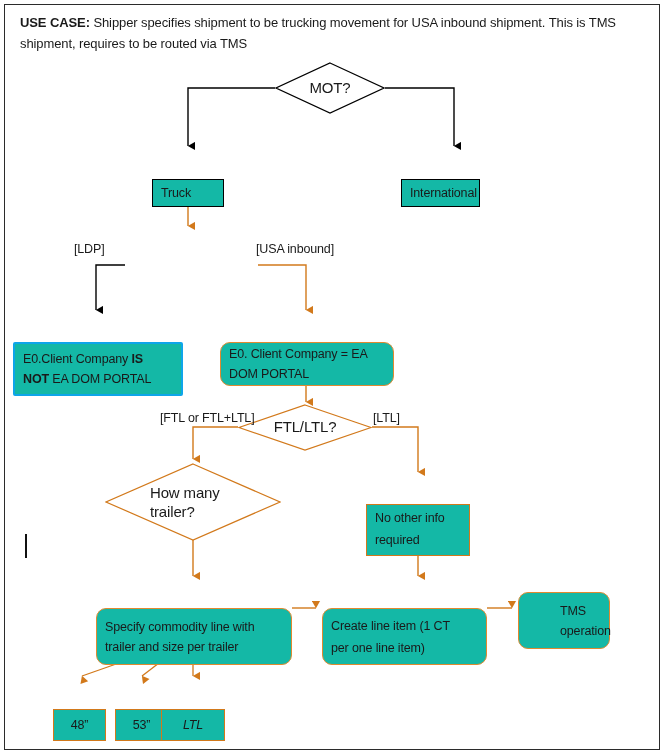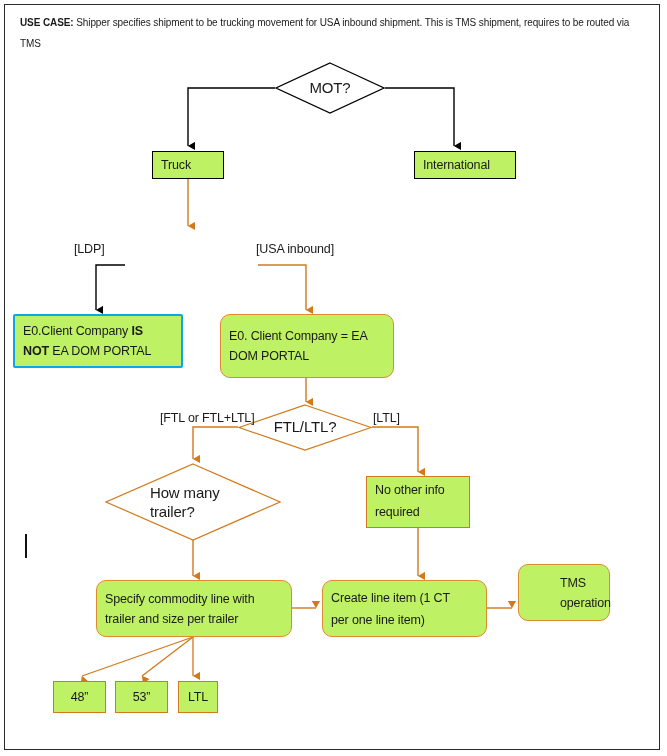--- a/index.html
+++ b/index.html
@@ -26,38 +26,39 @@
   }
   
   .connectors{
     position:absolute;left:0;top:0;width:667px;height:756px;
   }
   
   .usecase{
     position:absolute;
     left:20px;top:12px;
     width:622px;
-    font-size:10px;
+    font-size:13px;
     line-height:21px;
     color:#1a1a1a;
     letter-spacing:-0.1px;
   }
   .usecase b{font-weight:bold;}
   
   .node{
     position:absolute;
     box-sizing:border-box;
     display:flex;
     align-items:center;
     justify-content:flex-start;
     font-size:12.5px;
     line-height:20px;
     color:#1a1a1a;
-    background:#bef264;
+    background:#14b8a6;
     letter-spacing:-0.15px;
+    margin-top:28px;
   }
   .node .txt{padding:0 8px;width:100%;}
   .rect-black{border:1px solid #000000;}
   .rect-orange{border:1.4px solid #D2791B;}
   .round-dark{
     border:2px solid #0ea5e9;
     border-radius:2px;
   }
   .round-orange{
     border:1.4px solid #E08A30;
@@ -206,34 +207,34 @@
     </svg>
     <div class="dlabel">
       <span class="ln sp">MOT?</span>
     </div>
   </div>
 
   <div class="node rect-black" style="left:152px;top:151px;width:72px;height:28px;">
     <span class="txt">Truck</span>
   </div>
 
-  <div class="node rect-black" style="left:414px;top:151px;width:102px;height:28px;">
+  <div class="node rect-black" style="left:401px;top:151px;width:79px;height:28px;">
     <span class="txt">International</span>
   </div>
 
 
   <div class="blabel" style="left:74px;top:240px;">[LDP]</div>
 
   <div class="blabel" style="left:256px;top:240px;"><span class="sp">[USA  inbound]</span></div>
 
   <div class="node round-dark" style="left:13px;top:314px;width:170px;height:54px;">
     <span class="txt"><span>E0.Client Company </span><b>IS</b><br><b>NOT</b><span> EA DOM PORTAL</span></span>
   </div>
 
-  <div class="node round-orange" style="left:220px;top:314px;width:174px;height:64px;align-items:center;">
+  <div class="node round-orange" style="left:220px;top:314px;width:174px;height:44px;align-items:center;">
     <span class="txt"><span>E0. Client Company = EA</span><br><span>DOM PORTAL</span></span>
   </div>
 
   <div class="diamond" style="left:238px;top:404px;width:134px;height:47px;">
     <svg width="134" height="47">
       <polygon points="67,1 133,23.5 67,46 1,23.5" fill="#ffffff" stroke="#D2791B" stroke-width="1.2"></polygon>
     </svg>
     <div class="dlabel">
       <span class="ln sp">FTL/LTL?</span>
     </div>
@@ -268,19 +269,19 @@
   <div class="node round-orange" style="left:518px;top:564px;width:92px;height:57px;padding-left:33px;">
     <span class="txt"><span>TMS</span><br><span>operation</span></span>
   </div>
 
   <div class="node rect-orange small-box center" style="left:53px;top:681px;width:53px;height:32px;">
     <span class="txt">48”</span>
   </div>
   <div class="node rect-orange small-box center" style="left:115px;top:681px;width:53px;height:32px;">
     <span class="txt">53”</span>
   </div>
-  <div class="node rect-orange small-box center" style="left:178px;top:681px;width:40px;height:32px;">
+  <div class="node rect-orange small-box center" style="left:161px;top:681px;width:64px;height:32px;font-style:italic;">
     <span class="txt">LTL</span>
   </div>
 
   <div class="caret-mark"></div>
 
 </div>
 
 </body></html>

